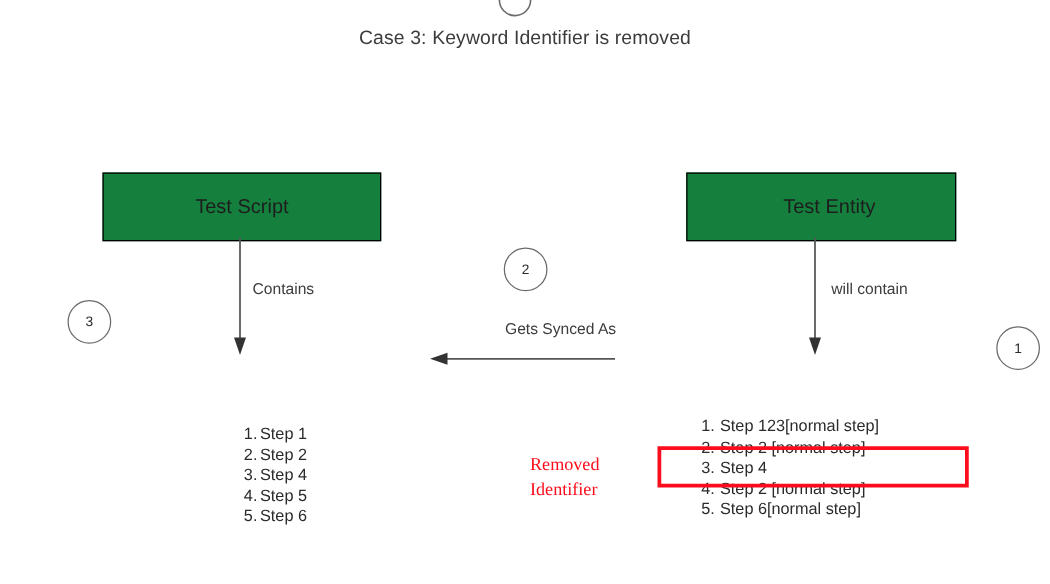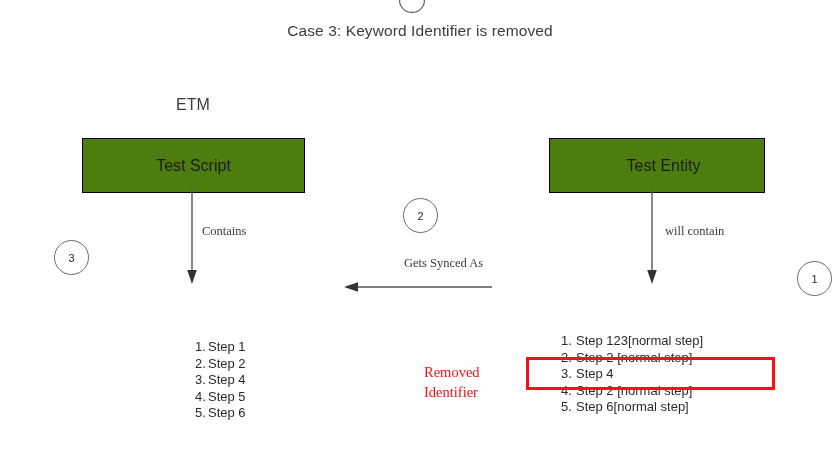--- a/index.html
+++ b/index.html
@@ -35,37 +35,36 @@
   
   .col-header {
     font-size: 16px;
     color: #3c3c3c;
     text-align: center;
   }
 
   
   .entity-box {
     border: 1.6px solid #000000;
-    background: #4d7c0f;
+    background: #15803d;
     display: flex;
     align-items: center;
     justify-content: center;
     box-sizing: border-box;
   }
   .entity-box span {
     font-size: 16px;
     color: #1d1d1d;
   }
 
   
   .edge-label {
     font-size: 12.5px;
     color: #3c3c3c;
     white-space: nowrap;
-    font-family: Liberation Serif, serif;
   }
 
   
   .num-circle {
     border: 1.3px solid #6b6b6b;
     border-radius: 50%;
     background: #ffffff;
     display: flex;
     align-items: center;
     justify-content: center;
@@ -113,21 +112,20 @@
 <div id="canvas">
 
   <div class="abs" style="left:398px; top:-14px;">
     <svg width="28" height="28" viewBox="0 0 28 28">
       <circle cx="14" cy="14" r="12.5" fill="#ffffff" stroke="#6b6b6b" stroke-width="1.3"></circle>
     </svg>
   </div>
 
   <div class="abs title">Case 3: Keyword Identifier is removed</div>
 
-  <div class="abs col-header" style="left:113px; top:96px; width:160px;">ETM</div>
 
   <div class="abs entity-box" style="left:82px; top:138px; width:223px; height:55px;">
     <span>Test Script</span>
   </div>
 
   <div class="abs" style="left:180px; top:190px;">
     <svg width="30" height="96" viewBox="0 0 30 96">
       <line x1="12" y1="0" x2="12" y2="84" stroke="#555555" stroke-width="1.4"></line>
       <polygon points="12,94 7.2,80 16.8,80" fill="#333333"></polygon>
     </svg>

